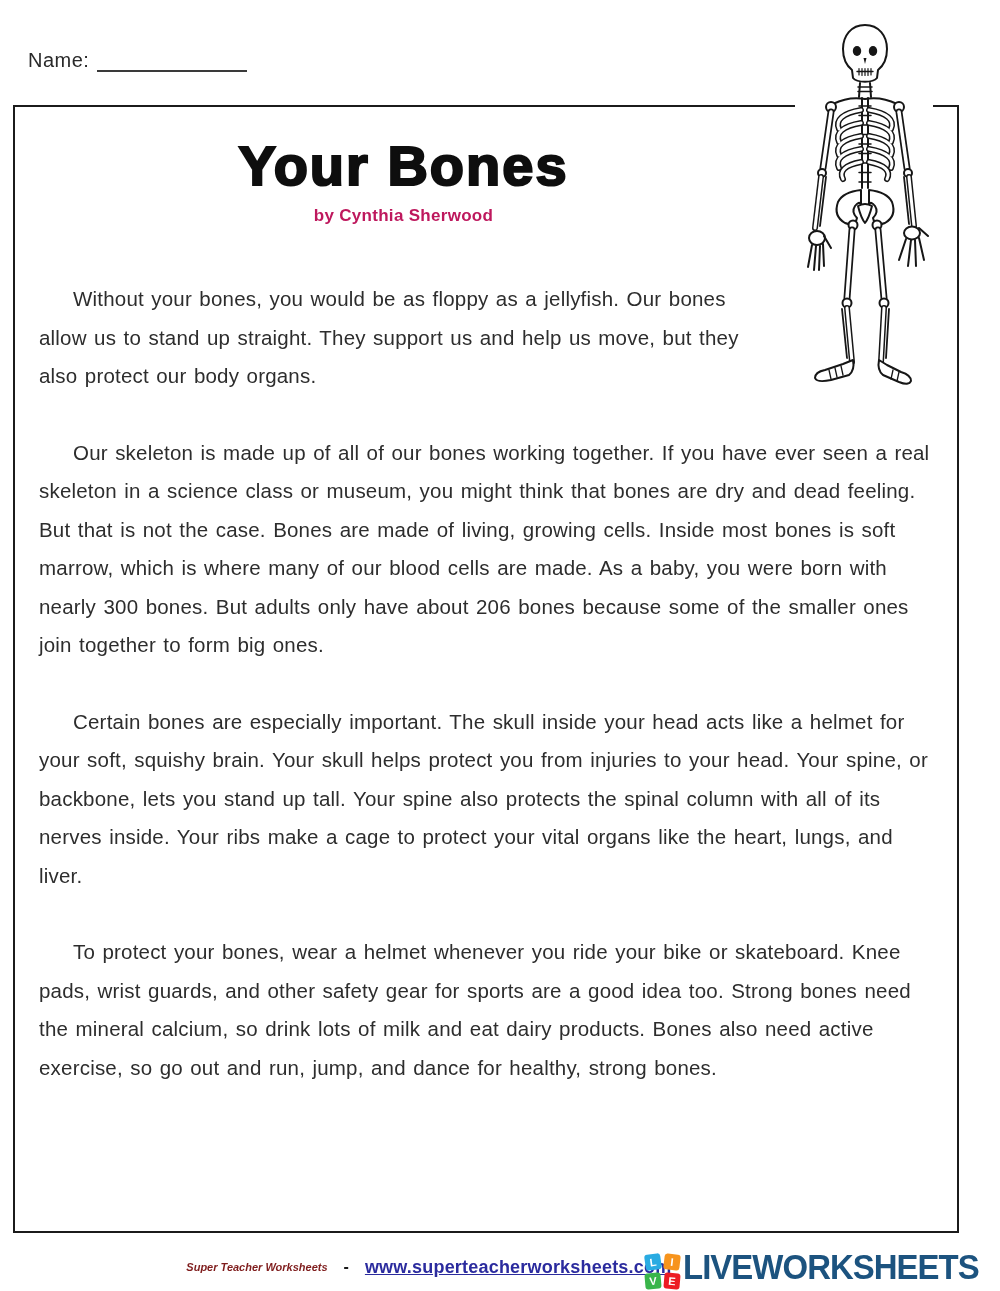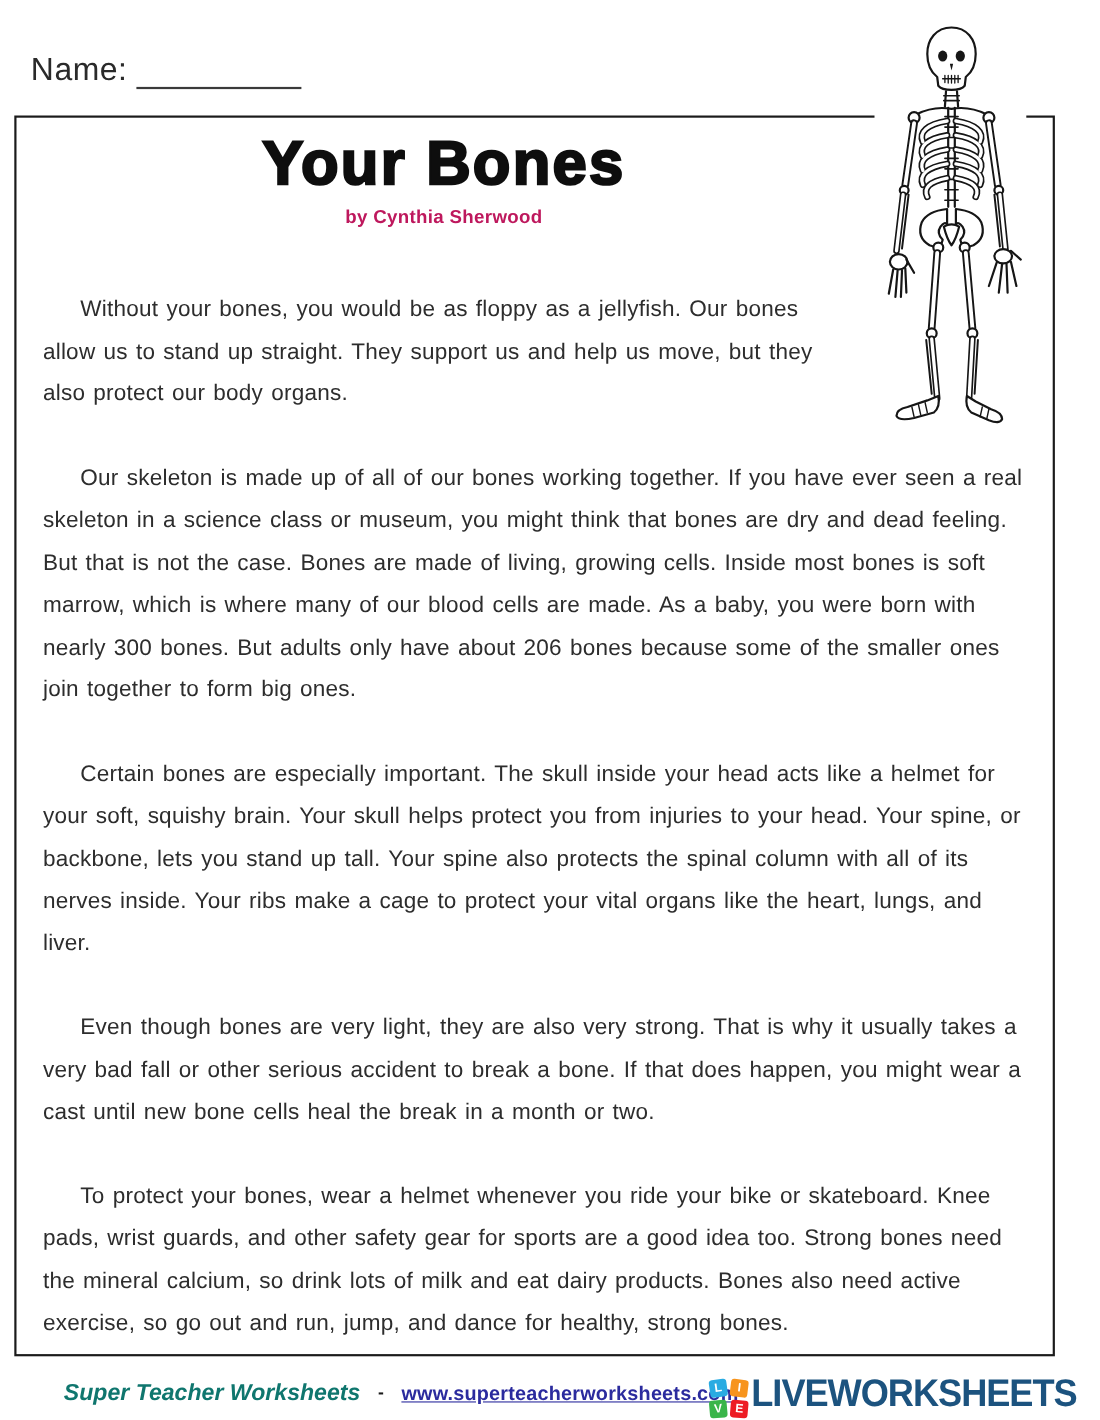--- a/index.html
+++ b/index.html
@@ -7,35 +7,35 @@
     width:1000px;height:1291px;
     background:#ffffff;
     font-family:"Liberation Sans",sans-serif;
     position:relative;
     overflow:hidden;
     color:#2d2d2d;
   }
   
   .name-row{
     position:absolute;left:28px;top:48px;
-    font-size:29px;color:#2a2a2a;letter-spacing:0.5px;
+    font-size:20px;color:#2a2a2a;letter-spacing:0.5px;
   }
   .name-line{
     display:inline-block;width:150px;height:22px;
     border-bottom:2px solid #3a3a3a;margin-left:8px;vertical-align:bottom;
   }
   
   .box{
     position:absolute;left:13px;top:105px;
     width:946px;height:1128px;
     border:2px solid #1b1b1b;
     background:#ffffff;
     box-sizing:border-box;
   }
-  .header{padding-top:10px;padding-right:165px;text-align:center;}
+  .header{padding-top:28px;padding-right:165px;text-align:center;}
   .title{
     margin:0;
     font-size:56px;line-height:62px;
     font-weight:bold;color:#0e0e0e;
     letter-spacing:2px;
     -webkit-text-stroke:2.2px #0e0e0e;
   }
   .byline{
     margin-top:9px;
     font-size:17px;font-weight:bold;color:#be185d;
@@ -57,21 +57,21 @@
     position:absolute;left:795px;top:20px;
     width:138px;height:368px;
     background:#ffffff;
     z-index:3;
   }
   
   .footer{
     position:absolute;left:0;top:1244px;width:998px;height:46px;
     display:flex;align-items:center;justify-content:flex-end;
   }
-  .brand{font-style:italic;font-weight:bold;font-size:21px;color:#0f766e;white-space:nowrap;}
+  .brand{font-style:italic;font-weight:bold;font-size:11px;color:#7f1d1d;white-space:nowrap;}
   .dash{margin:0 16px;font-weight:bold;color:#1a1a1a;}
   .url{
     font-weight:bold;font-size:18px;color:#2b2b9e;
     text-decoration:underline;white-space:nowrap;letter-spacing:0.2px;
   }
   .lw-logo{
     display:grid;grid-template-columns:17px 17px;grid-auto-rows:17px;grid-gap:2px;
     margin-left:-26px;position:relative;top:5px;z-index:2;
   }
   .sq{
@@ -97,21 +97,20 @@
 
 <div class="box">
   <div class="header">
     <h1 class="title">Your Bones</h1>
     <div class="byline">by Cynthia Sherwood</div>
   </div>
   <div class="content">
     <p class="first">Without your bones, you would be as floppy as a jellyfish. Our bones allow us to stand up straight. They support us and help us move, but they also protect our body organs.</p>
     <p>Our skeleton is made up of all of our bones working together. If you have ever seen a real skeleton in a science class or museum, you might think that bones are dry and dead feeling. But that is not the case. Bones are made of living, growing cells. Inside most bones is soft marrow, which is where many of our blood cells are made. As a baby, you were born with nearly 300 bones. But adults only have about 206 bones because some of the smaller ones join together to form big ones.</p>
     <p>Certain bones are especially important. The skull inside your head acts like a helmet for your soft, squishy brain. Your skull helps protect you from injuries to your head. Your spine, or backbone, lets you stand up tall. Your spine also protects the spinal column with all of its nerves inside. Your ribs make a cage to protect your vital organs like the heart, lungs, and liver.</p>
-    <p>Even though bones are very light, they are also very strong. That is why it usually takes a very bad fall or other serious accident to break a bone. If that does happen, you might wear a cast until new bone cells heal the break in a month or two.</p>
     <p>To protect your bones, wear a helmet whenever you ride your bike or skateboard. Knee pads, wrist guards, and other safety gear for sports are a good idea too. Strong bones need the mineral calcium, so drink lots of milk and eat dairy products. Bones also need active exercise, so go out and run, jump, and dance for healthy, strong bones.</p>
   </div>
 </div>
 
 <div class="skeleton">
   <svg width="138" height="368" viewBox="0 0 138 368" fill="none" stroke="#161616" stroke-width="2" stroke-linecap="round" stroke-linejoin="round">
 
     <path d="M70,5 C56,5 48,16 48,29 C48,39 52,46 57,50 L58,58 C62,63 78,63 82,58 L83,50 C88,46 92,39 92,29 C92,16 84,5 70,5 Z" fill="#fff"></path>
     <ellipse cx="62" cy="31" rx="4.2" ry="5" fill="#161616" stroke="none"></ellipse>
     <ellipse cx="78" cy="31" rx="4.2" ry="5" fill="#161616" stroke="none"></ellipse>

